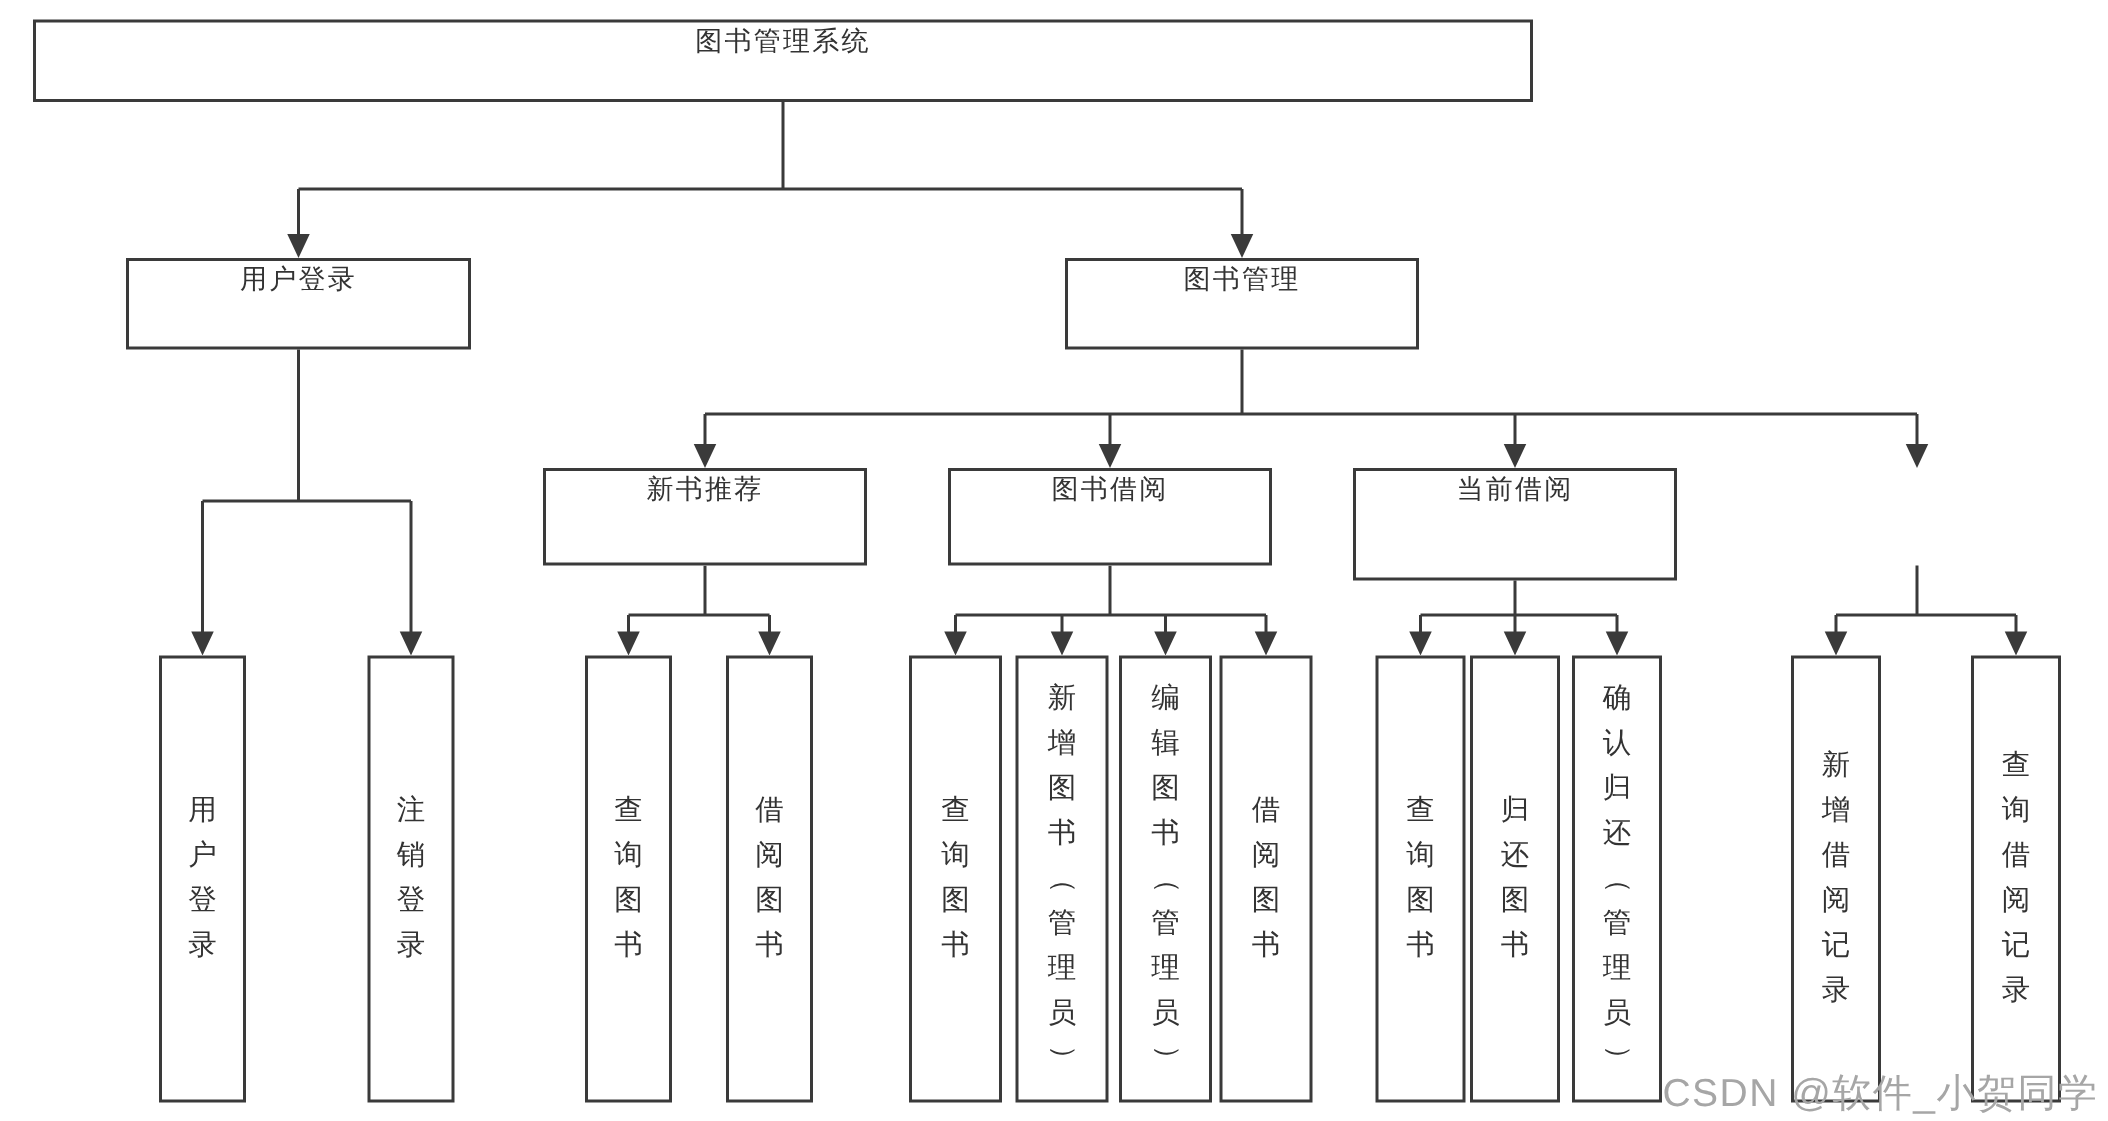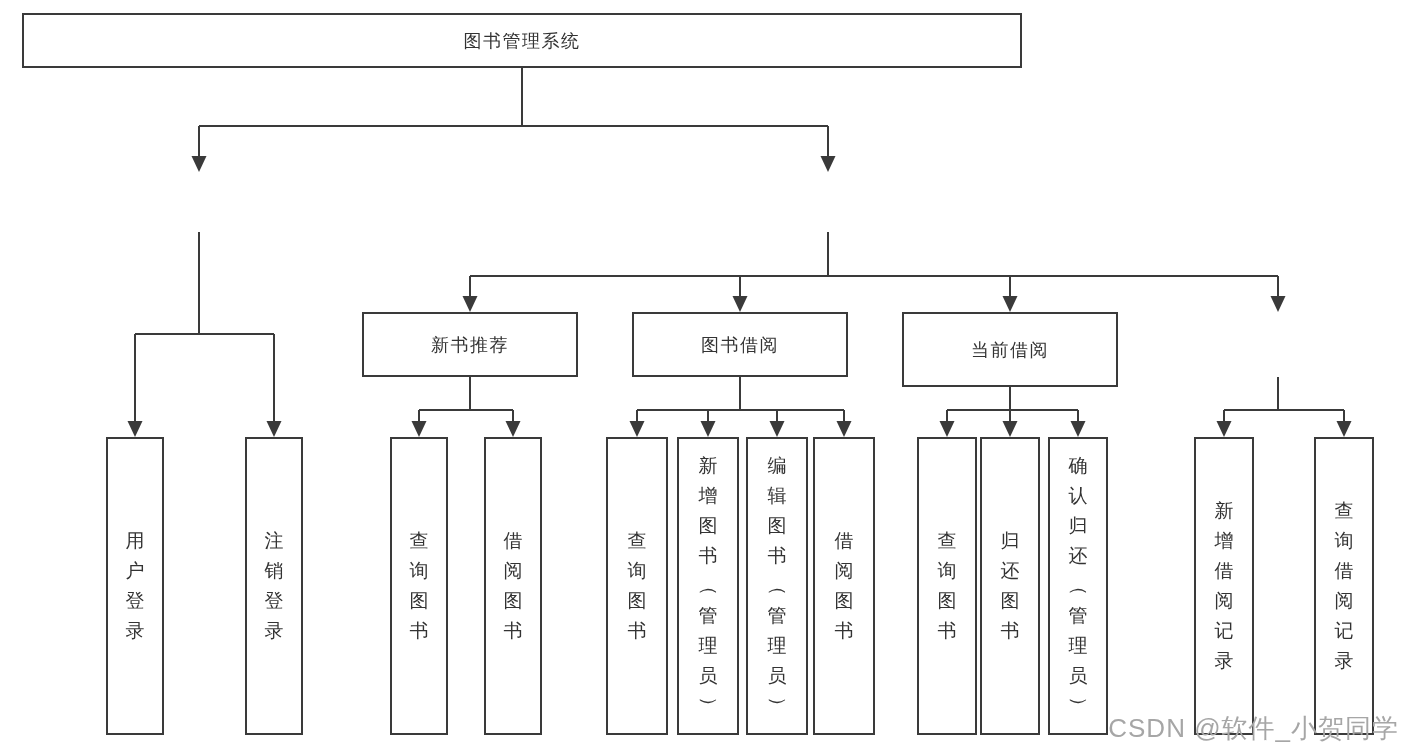--- a/index.html
+++ b/index.html
@@ -4,21 +4,21 @@
 <style>
   html,body{margin:0;padding:0;background:#fff;}
   .stage{
     position:relative;width:1405px;height:747px;background:var(--bg,#ffffff);
     font-family:"Liberation Sans","DejaVu Sans",sans-serif;color:var(--text,#333333);
     overflow:hidden;
   }
   svg.connectors{position:absolute;left:0;top:0;color:var(--line,#3a3a3a);}
   .node{
     position:absolute;background:#fff;border:2px solid var(--line,#3a3a3a);
-    box-sizing:border-box;display:flex;align-items:center;justify-content:center;
+    box-sizing:border-box;display:flex;justify-content:center;
   }
   .node.h span{font-size:18px;letter-spacing:1.5px;white-space:nowrap;}
   .vtext{display:flex;flex-direction:column;align-items:center;justify-content:center;height:100%;width:100%;}
   .vtext span{font-size:19px;line-height:30px;display:block;}
   .vtext span.rot{transform:rotate(90deg);}
   .watermark{
     position:absolute;right:6px;bottom:1px;font-size:26px;
     color:var(--watermark,#a6a6a6);white-space:nowrap;z-index:5;letter-spacing:1px;
   }
 </style>
@@ -46,20 +46,26 @@
       M769.5 421 L784.5 421 L777 437 Z M836.5 421 L851.5 421 L844 437 Z
       M939.5 421 L954.5 421 L947 437 Z M1002.5 421 L1017.5 421 L1010 437 Z
       M1070.5 421 L1085.5 421 L1078 437 Z
       M1216.5 421 L1231.5 421 L1224 437 Z M1336.5 421 L1351.5 421 L1344 437 Z"></path>
   </svg>
 
   <div class="node h" style="left:22px;top:13px;width:1000px;height:55px">
     <span>图书管理系统</span>
   </div>
 
+  <div class="node h" style="left:84px;top:172px;width:230px;height:61px">
+    <span>用户登录</span>
+  </div>
+  <div class="node h" style="left:710px;top:172px;width:236px;height:61px">
+    <span>图书管理</span>
+  </div>
 
   <div class="node h" style="left:632px;top:312px;width:216px;height:65px">
     <span>图书借阅</span>
   </div>
   <div class="node h" style="left:362px;top:312px;width:216px;height:65px">
     <span>新书推荐</span>
   </div>
   <div class="node h" style="left:902px;top:312px;width:216px;height:75px">
     <span>当前借阅</span>
   </div>

